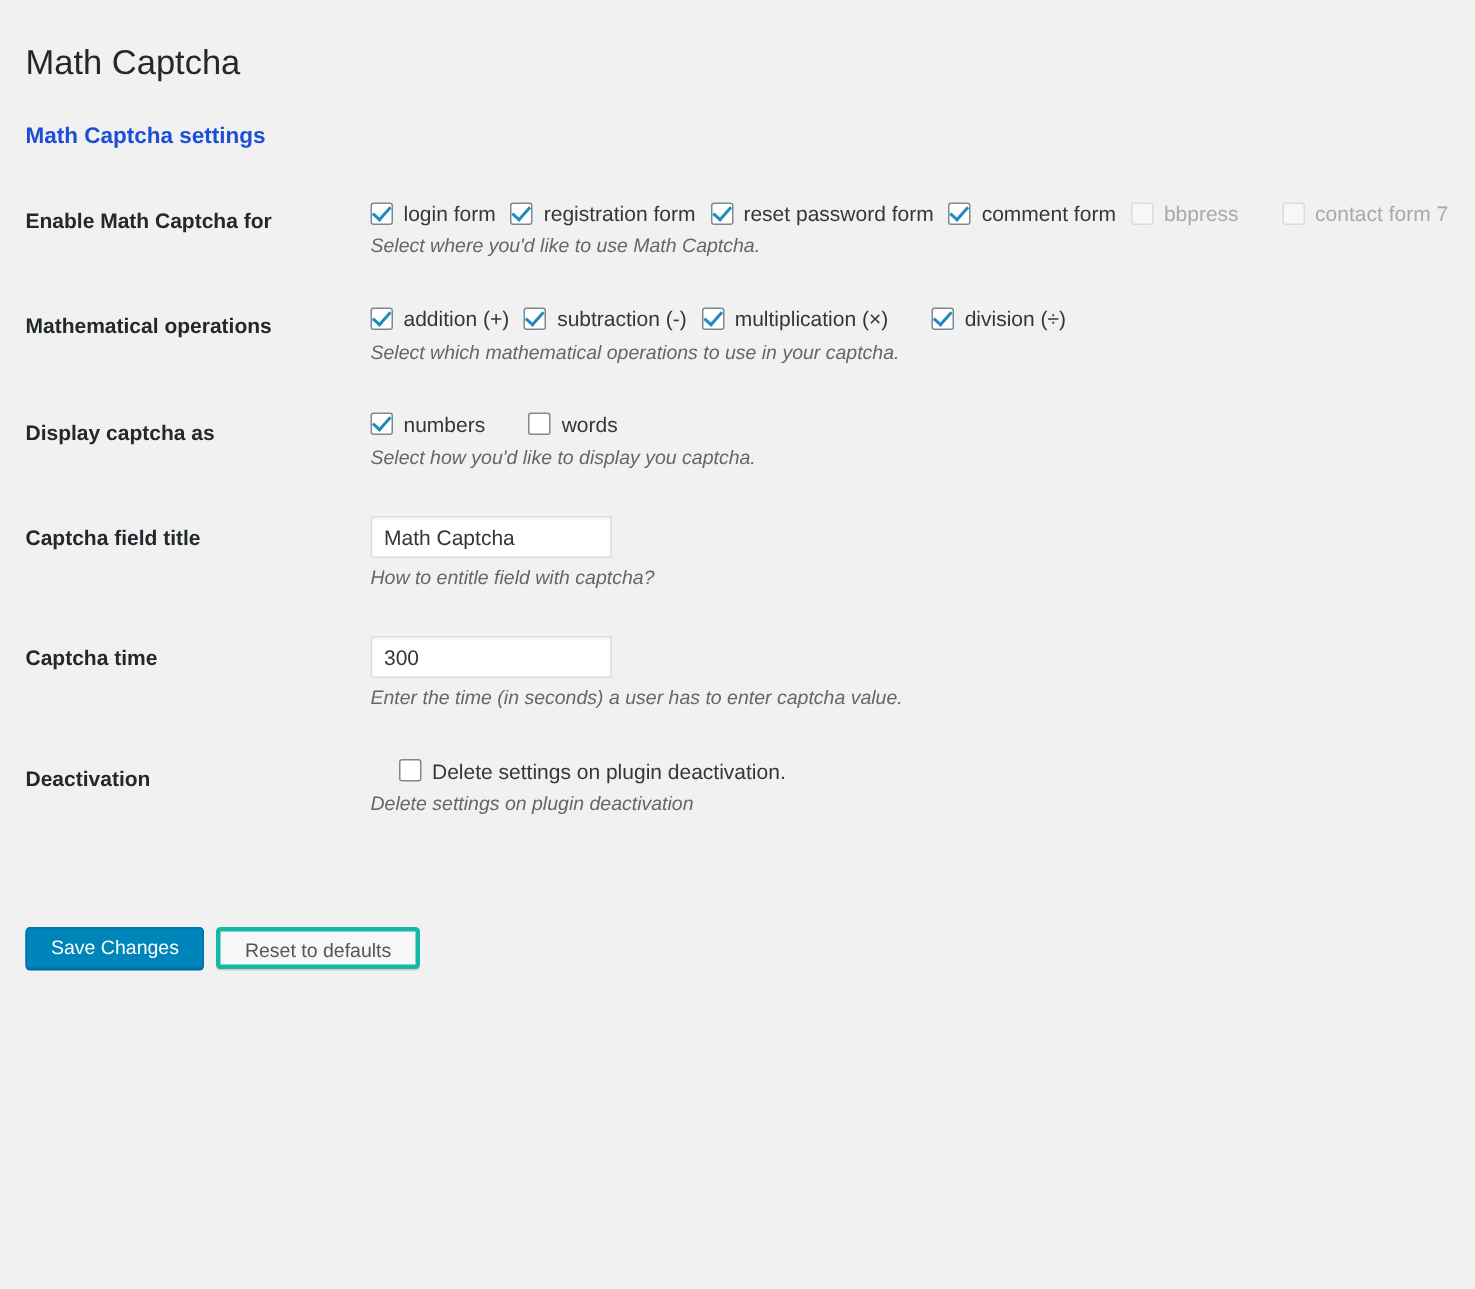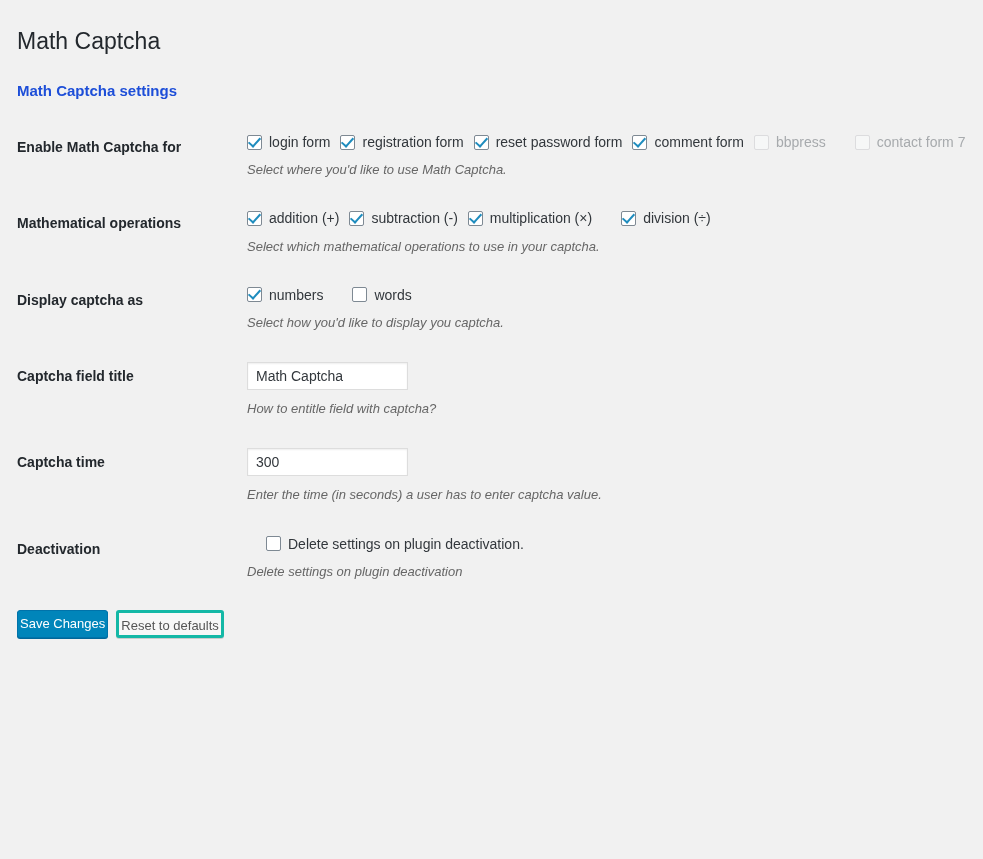--- a/index.html
+++ b/index.html
@@ -103,21 +103,21 @@
     height: 10px;
     border: solid #1e8cbe;
     border-width: 0 2px 2px 0;
     transform: rotate(42deg);
   }
   .desc {
     display: block;
     font-size: 13px;
     font-style: italic;
     color: #666666;
-    margin-top: 10px;
+    margin-top: 4px;
     line-height: 1.4;
   }
   input.text {
     width: 161px;
     height: 28px;
     box-sizing: border-box;
     border: 1px solid #ddd;
     background: #fff;
     color: #32373c;
     font-size: 14px;
@@ -130,25 +130,26 @@
   .submit-bar {
     padding: 14px 0 0 0;
     display: flex;
     align-items: center;
   }
   button.btn {
     font-family: "Liberation Sans", sans-serif;
     font-size: 13px;
     line-height: 26px;
     height: 28px;
-    padding: 0 2px;
+    padding: 0 16px;
     border-radius: 3px;
     cursor: pointer;
     box-sizing: border-box;
     white-space: nowrap;
+    margin-top: 44px;
   }
   button.btn-primary {
     background: #0085ba;
     border: 1px solid #0073aa;
     color: #ffffff;
     box-shadow: 0 1px 0 #006799;
     margin-right: 8px;
   }
   button.btn-secondary {
     background: #f7f7f7;

